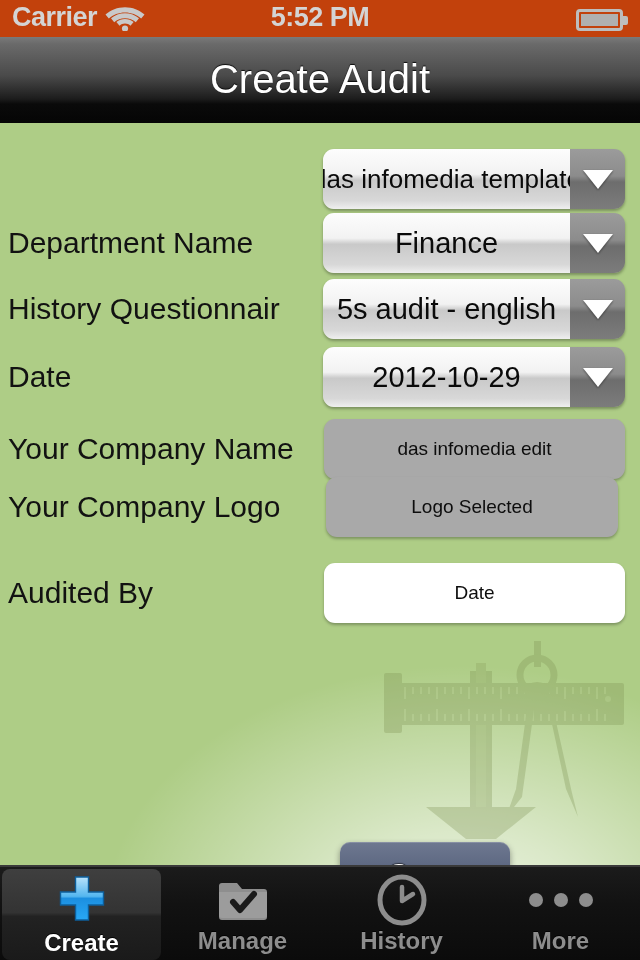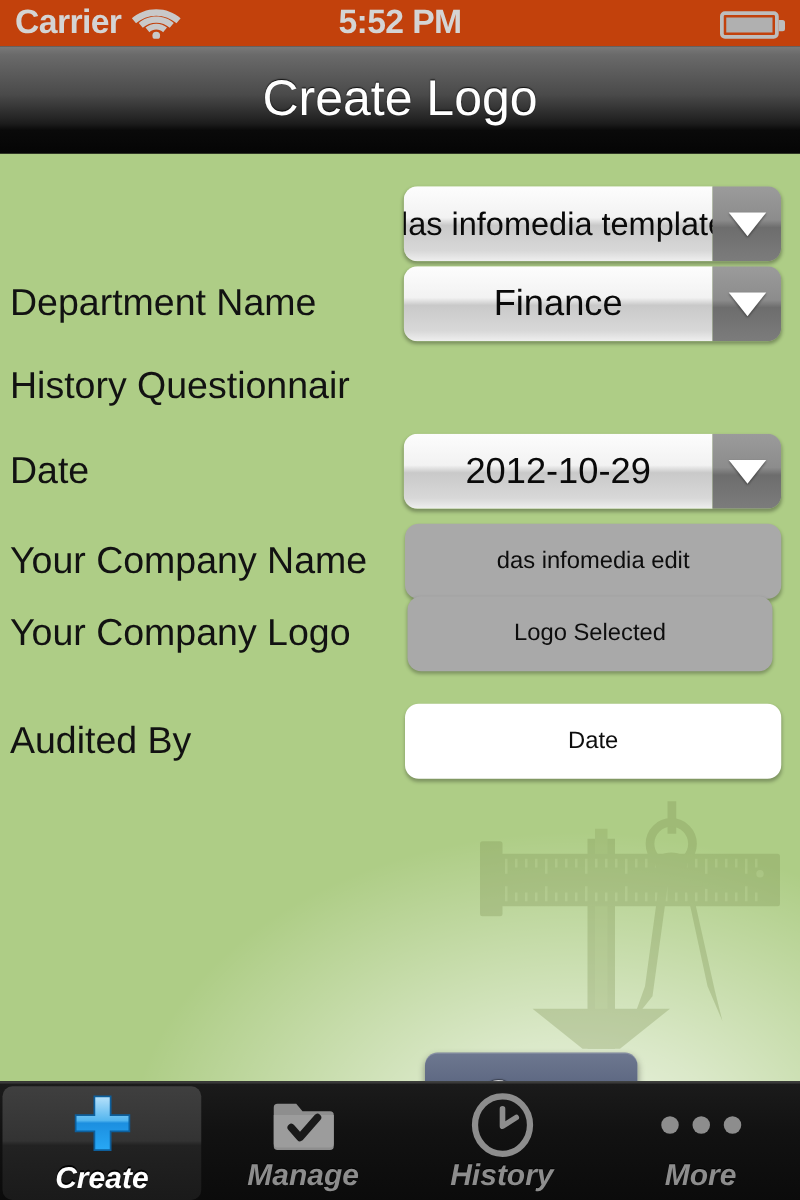--- a/index.html
+++ b/index.html
@@ -121,21 +121,20 @@
     font-size:33px; color:#ffffff;
     text-shadow:0 -1px 1px rgba(0,0,0,.55);
   }
 
   
   #tabbar {
     position:absolute; left:0; bottom:0; width:640px; height:95px;
     background:linear-gradient(to bottom,#1b1b1b 0%,#121212 40%,#0b0b0b 100%);
     border-top:2px solid #3a3a3a;
     display:flex;
-    font-style:italic;
   }
   .tab {
     position:relative; flex:1; height:95px;
     display:flex; flex-direction:column; align-items:center; justify-content:flex-start;
     padding-top:8px;
   }
   .tab.active {
     background:linear-gradient(to bottom,#3f3f3f 0%,#333333 48%,#222222 52%,#1a1a1a 100%);
     border-radius:8px; margin:2px; height:91px;
   }
@@ -163,21 +162,21 @@
     </svg>
     <div id="clock">5:52 PM</div>
     <div id="battery">
       <div class="shell"></div>
       <div class="fill"></div>
       <div class="nub"></div>
     </div>
   </div>
 
   <div id="navbar">
-    <div id="navtitle">Create Logo</div>
+    <div id="navtitle">Create Audit</div>
   </div>
 
   <div id="content">
     <div id="bgglow"></div>
 
     <svg id="watermark" viewBox="0 0 278 215">
       <g fill="#7d9152">
 
         <rect x="104" y="32" width="22" height="168"></rect>
         <rect x="110" y="24" width="10" height="176" fill="#8aa05e"></rect>
@@ -273,20 +272,28 @@
           <span class="val">Finance</span>
         </div>
         <div class="arrowbox">
           <span class="tri"></span>
         </div>
       </div>
     </div>
 
     <div class="row" style="top:156px;">
       <div class="label">History Questionnair</div>
+      <div class="ddl">
+        <div class="body">
+          <span class="val">5s audit - english</span>
+        </div>
+        <div class="arrowbox">
+          <span class="tri"></span>
+        </div>
+      </div>
     </div>
 
     <div class="row" style="top:224px;">
       <div class="label">Date</div>
       <div class="ddl">
         <div class="body">
           <span class="val">2012-10-29</span>
         </div>
         <div class="arrowbox">
           <span class="tri"></span>

